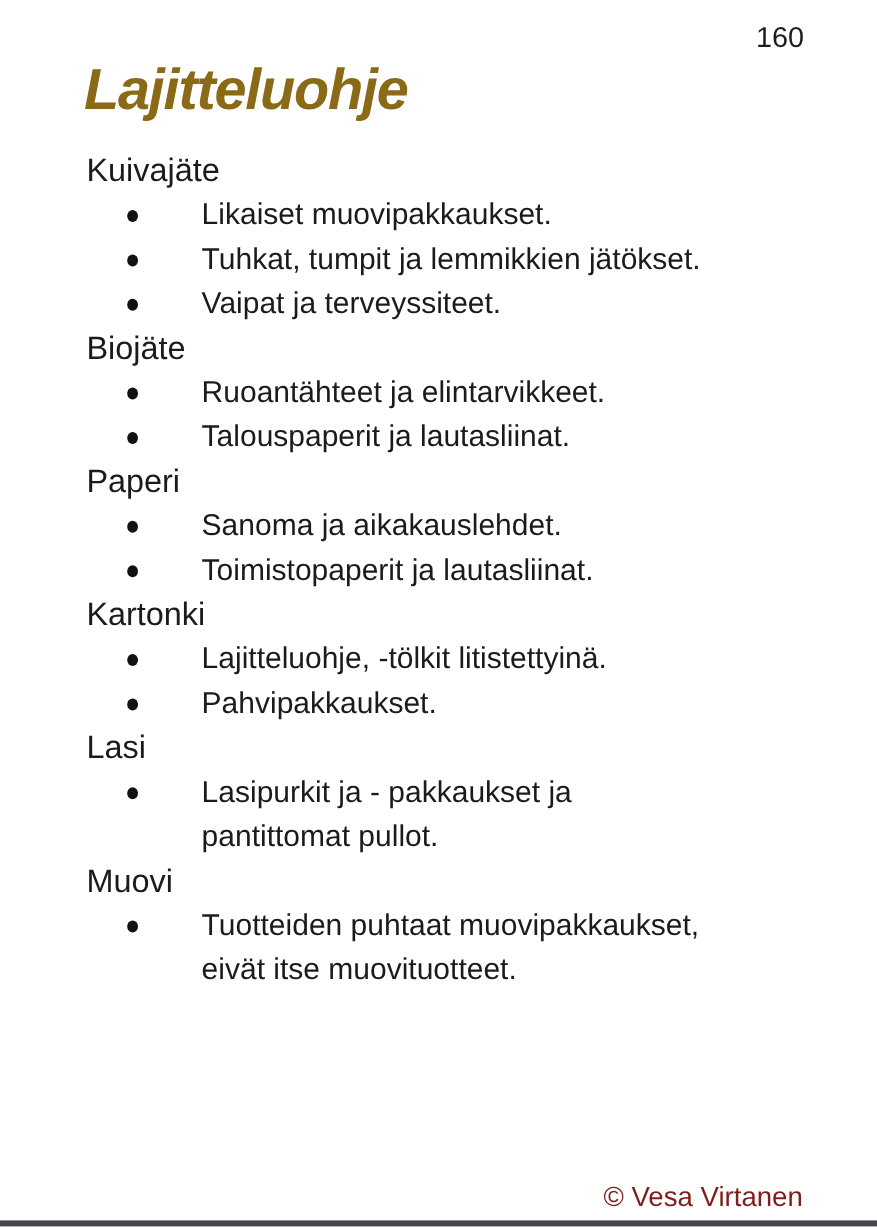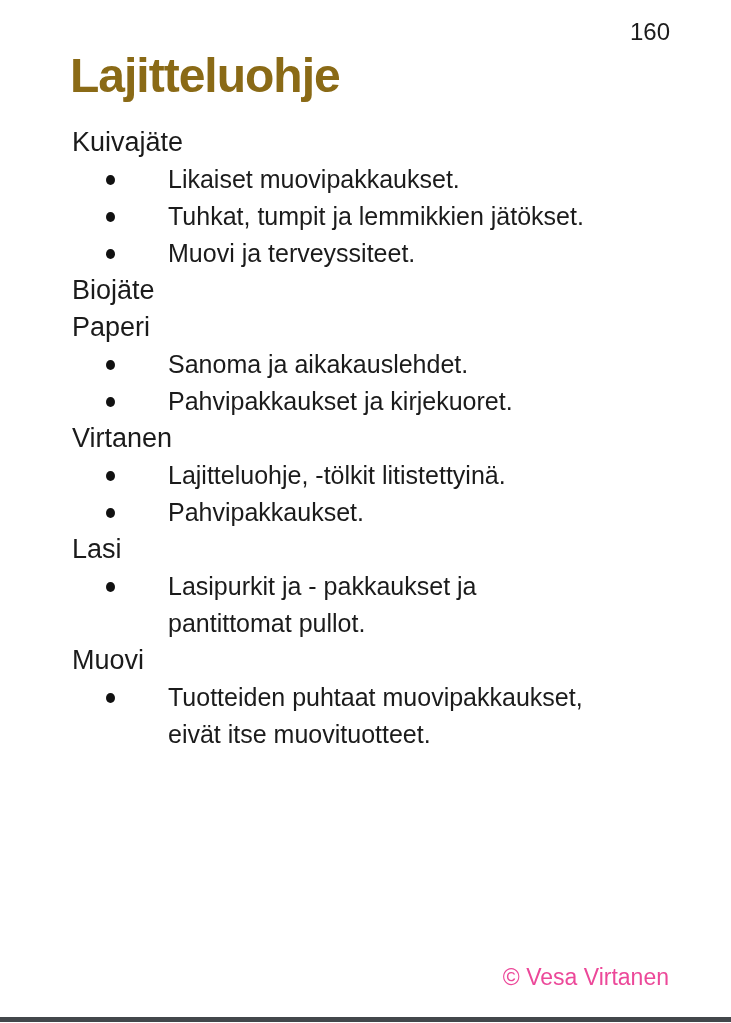--- a/index.html
+++ b/index.html
@@ -26,20 +26,21 @@
   }
   .doc-title {
     position: absolute;
     top: 48px;
     left: 70px;
     margin: 0;
     font-size: 48px;
     font-weight: bold;
     letter-spacing: -1px;
     color: #8a6a16;
+    font-style: italic;
   }
   .content {
     position: absolute;
     top: 124px;
     left: 0;
     right: 10px;
   }
   .section-heading {
     margin: 0;
     padding-left: 72px;
@@ -67,24 +68,24 @@
     left: 106px;
     top: 14px;
     width: 9px;
     height: 10px;
     border-radius: 50%;
     background: #111111;
   }
   .item-text { white-space: pre-line; }
   .footer {
     position: absolute;
-    top: 964px;
+    top: 984px;
     right: 62px;
     font-size: 23px;
-    color: #ec4899;
+    color: #7f1d1d;
   }
   .bottom-bar {
     position: absolute;
     left: 0;
     right: 0;
     bottom: 1px;
     height: 5px;
     background: #43474b;
   }
 </style>
@@ -103,46 +104,57 @@
     <span class="item-text">Likaiset muovipakkaukset.</span>
   </li>
 
   <li class="item">
     <span class="bullet"></span>
     <span class="item-text">Tuhkat, tumpit ja lemmikkien jätökset.</span>
   </li>
 
   <li class="item">
     <span class="bullet"></span>
-    <span class="item-text">Muovi ja terveyssiteet.</span>
+    <span class="item-text">Vaipat ja terveyssiteet.</span>
   </li>
 </ul>
   </section>
 
   <section class="section">
     <h2 class="section-heading">Biojäte</h2>
+    <ul class="item-list">
+  <li class="item">
+    <span class="bullet"></span>
+    <span class="item-text">Ruoantähteet ja elintarvikkeet.</span>
+  </li>
+
+  <li class="item">
+    <span class="bullet"></span>
+    <span class="item-text">Talouspaperit ja lautasliinat.</span>
+  </li>
+</ul>
   </section>
 
   <section class="section">
     <h2 class="section-heading">Paperi</h2>
     <ul class="item-list">
   <li class="item">
     <span class="bullet"></span>
     <span class="item-text">Sanoma ja aikakauslehdet.</span>
   </li>
 
   <li class="item">
     <span class="bullet"></span>
-    <span class="item-text">Pahvipakkaukset ja kirjekuoret.</span>
+    <span class="item-text">Toimistopaperit ja lautasliinat.</span>
   </li>
 </ul>
   </section>
 
   <section class="section">
-    <h2 class="section-heading">Virtanen</h2>
+    <h2 class="section-heading">Kartonki</h2>
     <ul class="item-list">
   <li class="item">
     <span class="bullet"></span>
     <span class="item-text">Lajitteluohje, -tölkit litistettyinä.</span>
   </li>
 
   <li class="item">
     <span class="bullet"></span>
     <span class="item-text">Pahvipakkaukset.</span>
   </li>

